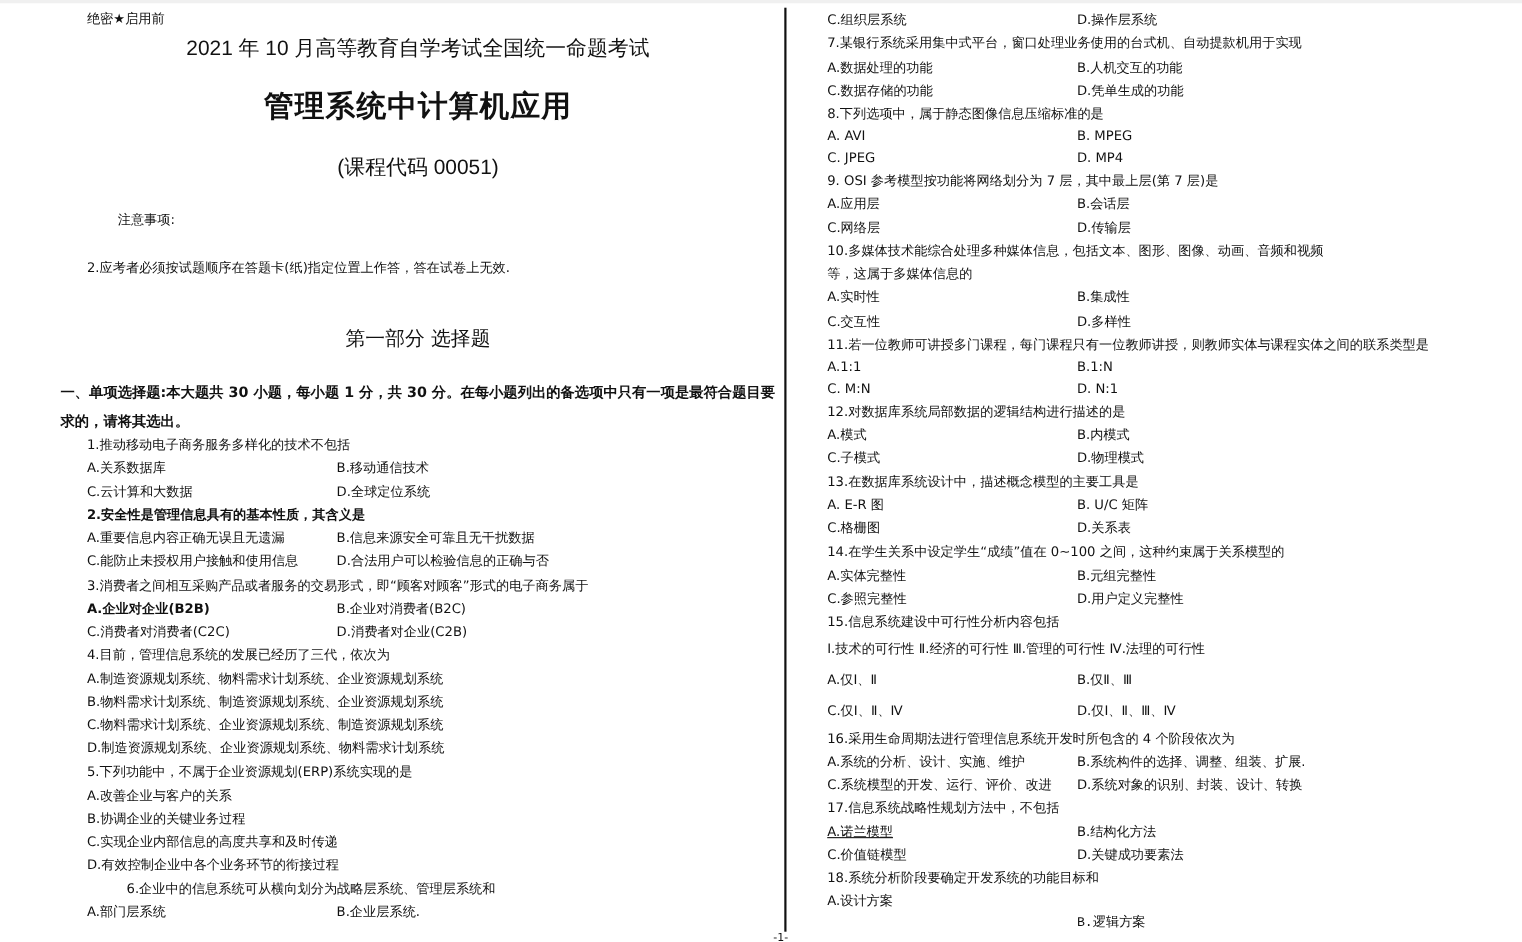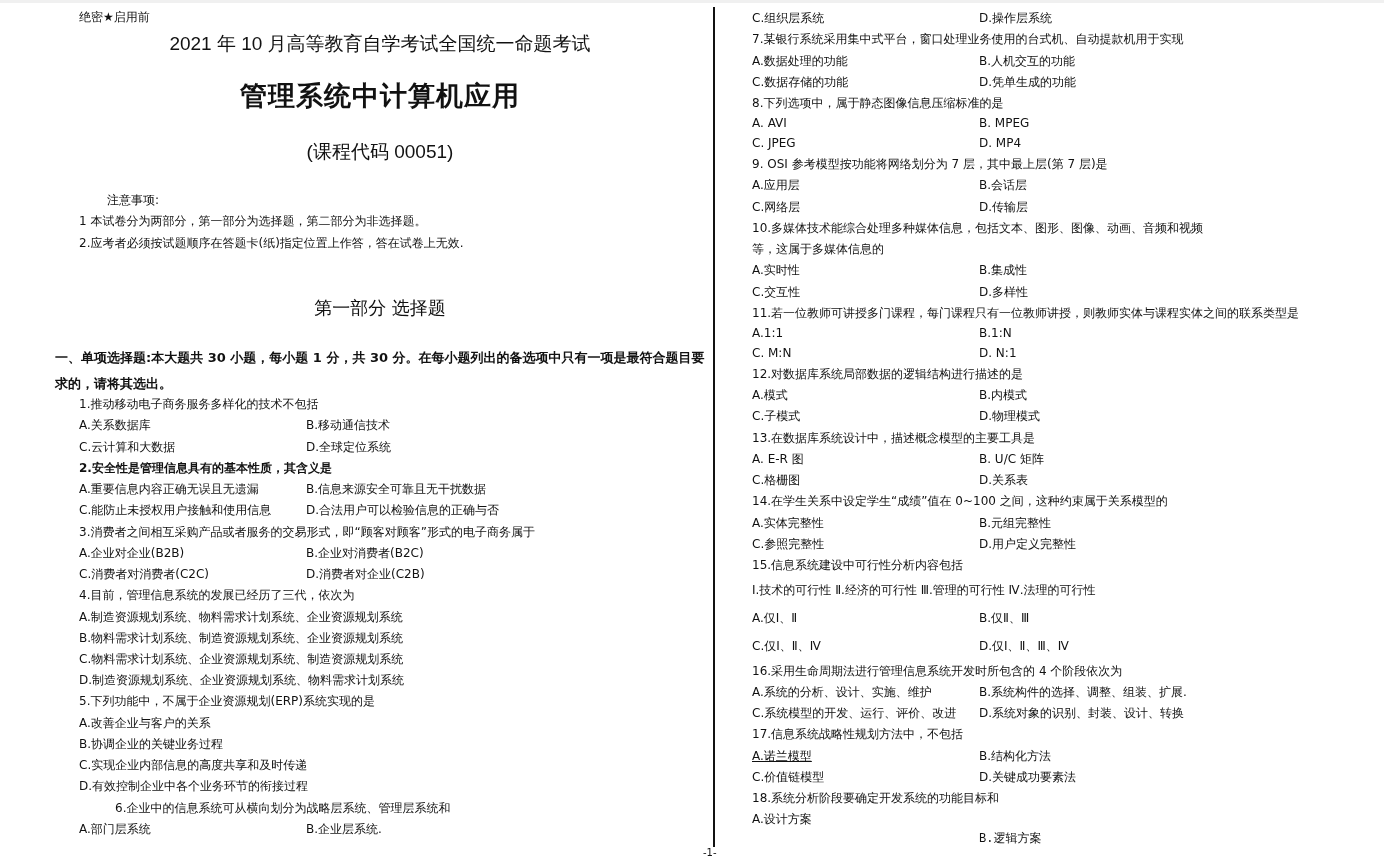--- a/index.html
+++ b/index.html
@@ -24,39 +24,38 @@
 
 <div class="page">
   <div class="topstrip"></div>
 
   <div class="abs secret">绝密★启用前</div>
   <div class="abs examline">2021 年 10 月高等教育自学考试全国统一命题考试</div>
   <div class="abs subject">管理系统中计算机应用</div>
   <div class="abs code">(课程代码 00051)</div>
 
   <div class="abs notes-title">注意事项:</div>
-  <div class="abs note" style="top:213px">1 本试卷分为两部分，第一部分为选择题，第二部分为非选择题。</div>
   <div class="abs note" style="top:235px">2.应考者必须按试题顺序在答题卡(纸)指定位置上作答，答在试卷上无效.</div>
 
   <div class="abs part-title">第一部分  选择题</div>
   <div class="abs section-head">一、单项选择题:本大题共 30 小题，每小题 1 分，共 30 分。在每小题列出的备选项中只有一项是最符合题目要求的，请将其选出。</div>
 
   <div id="left-col">
       <div class="abs q" style="left: 79px; top: 396px;">1.推动移动电子商务服务多样化的技术不包括</div>
       <div class="abs q" style="left: 79px; top: 417px;">A.关系数据库</div>
       <div class="abs q" style="left: 306px; top: 417px;">B.移动通信技术</div>
       <div class="abs q" style="left: 79px; top: 439px;">C.云计算和大数据</div>
       <div class="abs q" style="left: 306px; top: 439px;">D.全球定位系统</div>
       <div class="abs q" style="left: 79px; top: 460px; font-weight: bold;">2.安全性是管理信息具有的基本性质，其含义是</div>
       <div class="abs q" style="left: 79px; top: 481px;">A.重要信息内容正确无误且无遗漏</div>
       <div class="abs q" style="left: 306px; top: 481px;">B.信息来源安全可靠且无干扰数据</div>
       <div class="abs q" style="left: 79px; top: 502px;">C.能防止未授权用户接触和使用信息</div>
       <div class="abs q" style="left: 306px; top: 502px;">D.合法用户可以检验信息的正确与否</div>
       <div class="abs q" style="left: 79px; top: 524px;">3.消费者之间相互采购产品或者服务的交易形式，即“顾客对顾客”形式的电子商务属于</div>
-      <div class="abs q" style="left: 79px; top: 545px;">A.企业对企业(B2B)</div>
+      <div class="abs q" style="left: 79px; top: 545px; font-weight: bold;">A.企业对企业(B2B)</div>
       <div class="abs q" style="left: 306px; top: 545px;">B.企业对消费者(B2C)</div>
       <div class="abs q" style="left: 79px; top: 566px;">C.消费者对消费者(C2C)</div>
       <div class="abs q" style="left: 306px; top: 566px;">D.消费者对企业(C2B)</div>
       <div class="abs q" style="left: 79px; top: 587px;">4.目前，管理信息系统的发展已经历了三代，依次为</div>
       <div class="abs q" style="left: 79px; top: 609px;">A.制造资源规划系统、物料需求计划系统、企业资源规划系统</div>
       <div class="abs q" style="left: 79px; top: 630px;">B.物料需求计划系统、制造资源规划系统、企业资源规划系统</div>
       <div class="abs q" style="left: 79px; top: 651px;">C.物料需求计划系统、企业资源规划系统、制造资源规划系统</div>
       <div class="abs q" style="left: 79px; top: 672px;">D.制造资源规划系统、企业资源规划系统、物料需求计划系统</div>
       <div class="abs q" style="left: 79px; top: 693px;">5.下列功能中，不属于企业资源规划(ERP)系统实现的是</div>
       <div class="abs q" style="left: 79px; top: 715px;">A.改善企业与客户的关系</div>

